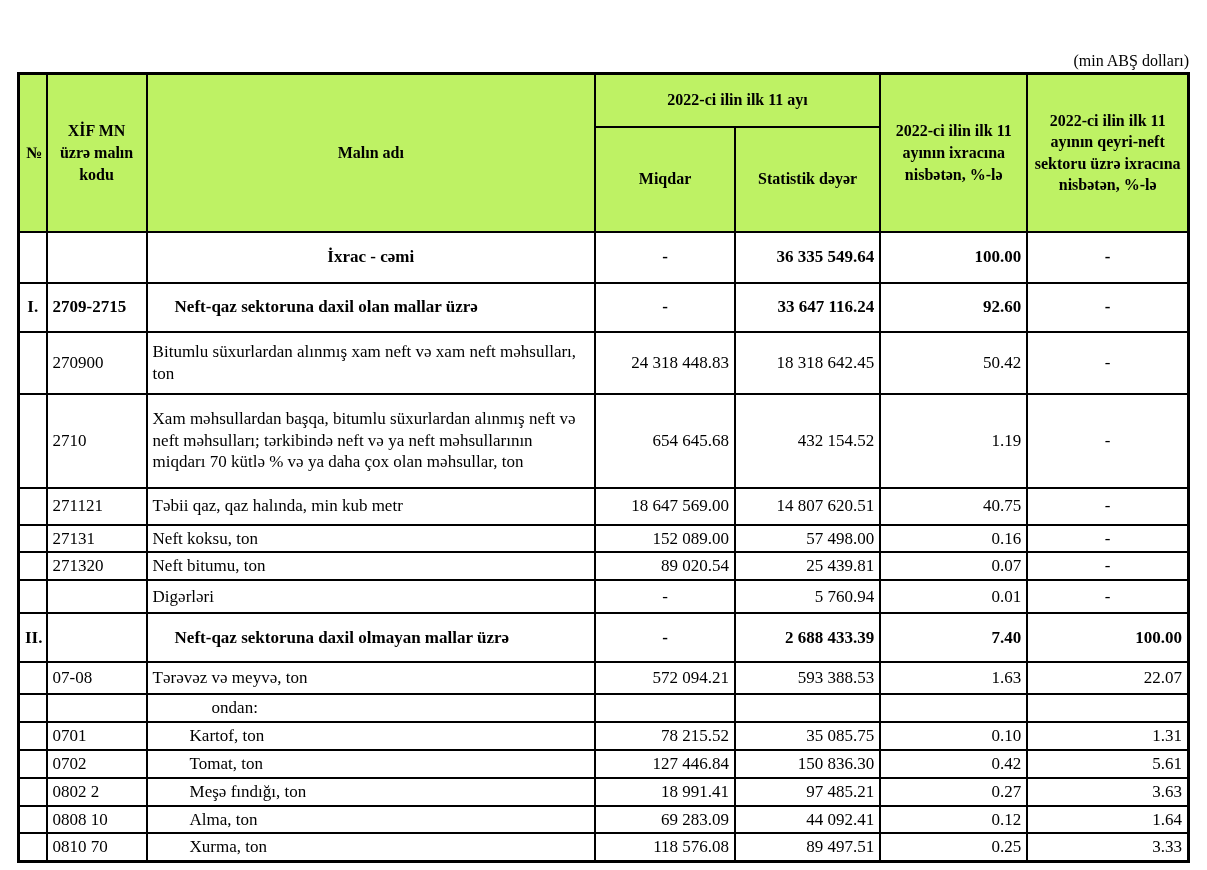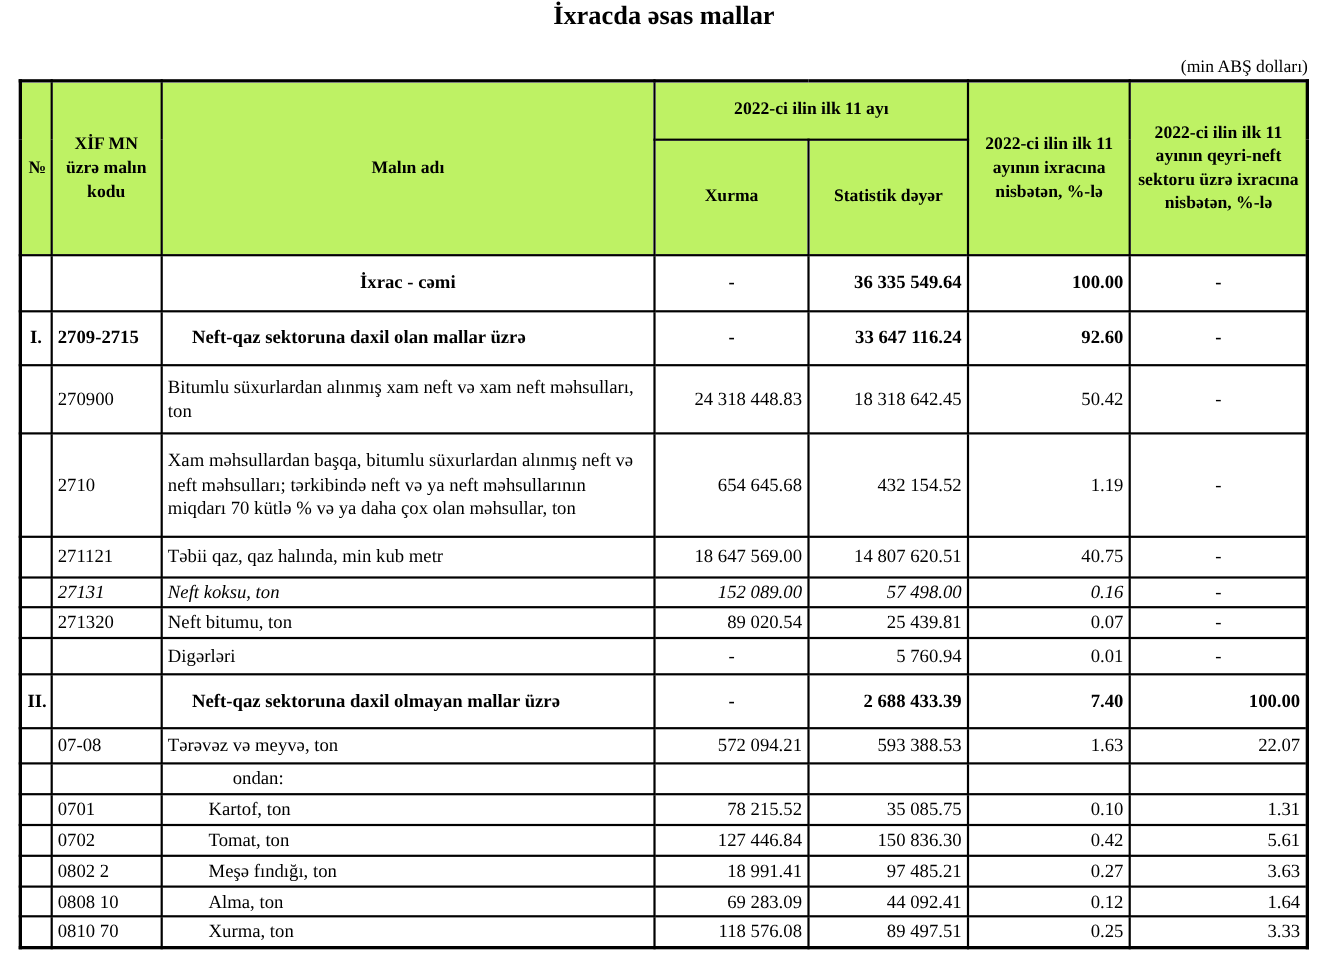--- a/index.html
+++ b/index.html
@@ -73,21 +73,20 @@
   td.c-name.subhead { padding-left: 64px; }
   td.c-name.subitem { padding-left: 42px; }
   td.num  { text-align: right; padding-right: 12px; margin-left: 32px; }
   td.dash { text-align: center; padding-right: 5px; }
 </style>
 </head>
 <body>
 
 <div class="page">
 
-  <h1 class="doc-title">İxracda əsas mallar</h1>
 
   <div class="unit-note">(min ABŞ dolları)</div>
 
   <table class="exports">
     <colgroup>
       <col style="width:28px">
       <col style="width:100px">
       <col style="width:448px">
       <col style="width:140px">
       <col style="width:145px">
@@ -97,21 +96,21 @@
     <thead>
       <tr class="hrow1">
         <th rowspan="2">№</th>
         <th rowspan="2">XİF MN üzrə malın kodu</th>
         <th rowspan="2">Malın adı</th>
         <th colspan="2">2022-ci ilin ilk 11 ayı</th>
         <th rowspan="2">2022-ci ilin ilk 11 ayının ixracına nisbətən, %-lə</th>
         <th rowspan="2">2022-ci ilin  ilk 11 ayının qeyri-neft sektoru üzrə ixracına nisbətən, %-lə</th>
       </tr>
       <tr class="hrow2">
-        <th>Xurma</th>
+        <th>Miqdar</th>
         <th>Statistik dəyər</th>
       </tr>
     </thead>
     <tbody id="table-body">
         <tr class="bold" style="height: 51px;">
           <td class="c-num"></td>
           <td class="c-code"></td>
           <td class="c-name center">İxrac - cəmi</td>
           <td class="dash">-</td>
           <td class="num">36 335 549.64</td>
@@ -147,21 +146,21 @@
         </tr>
         <tr style="height: 37px;">
           <td class="c-num"></td>
           <td class="c-code">271121</td>
           <td class="c-name">Təbii qaz, qaz halında, min kub metr</td>
           <td class="num">18 647 569.00</td>
           <td class="num">14 807 620.51</td>
           <td class="num">40.75</td>
           <td class="dash">-</td>
         </tr>
-        <tr style="height: 20px; font-style: italic;">
+        <tr style="height: 20px;">
           <td class="c-num"></td>
           <td class="c-code">27131</td>
           <td class="c-name">Neft koksu, ton</td>
           <td class="num">152 089.00</td>
           <td class="num">57 498.00</td>
           <td class="num">0.16</td>
           <td class="dash">-</td>
         </tr>
         <tr style="height: 24px; padding-left: 44px;">
           <td class="c-num"></td>

